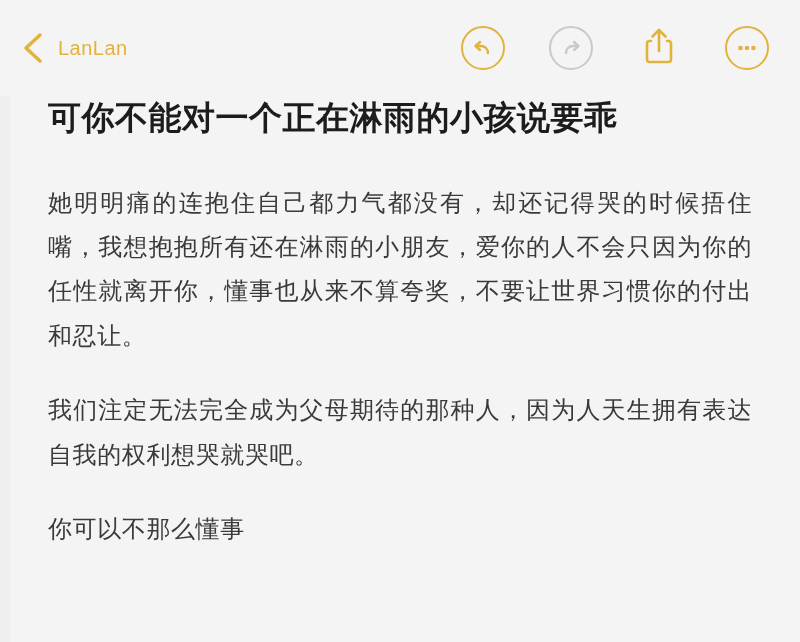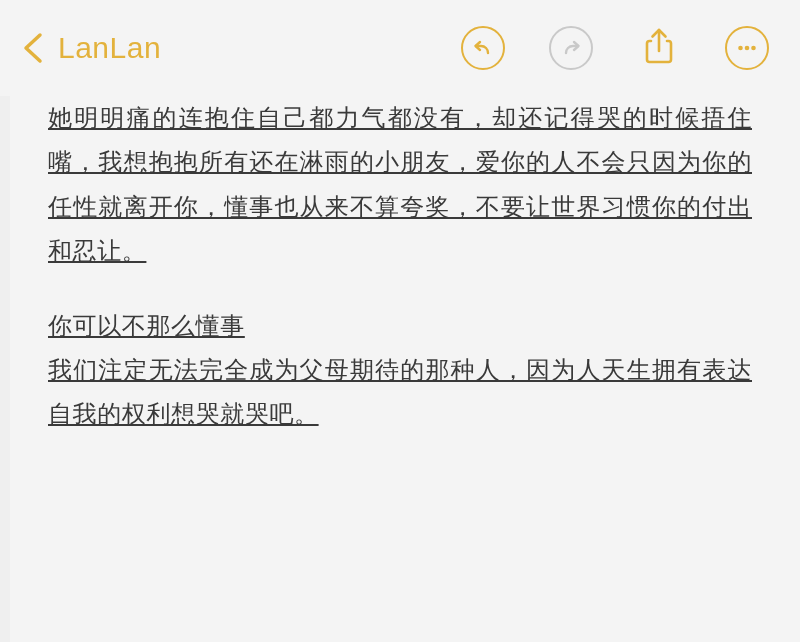--- a/index.html
+++ b/index.html
@@ -47,21 +47,21 @@
   }
   .back-chevron {
     width: 26px;
     height: 34px;
     position: relative;
     margin-right: 12px;
     cursor: pointer;
   }
   .back-chevron svg { display: block; }
   .nav-title {
-    font-size: 30px;
+    font-size: 20px;
     color: #e3b23c;
     letter-spacing: 0.5px;
     font-family: "Liberation Sans", sans-serif;
   }
   .nav-right {
     margin-left: auto;
     display: flex;
     align-items: center;
     gap: 42px;
   }
@@ -110,21 +110,20 @@
     white-space: nowrap;
     overflow: hidden;
   }
   .note-para {
     font-size: 24px;
     color: #3a3a3a;
     line-height: 1.85;
     letter-spacing: 0.6px;
     margin: 0 0 30px 0;
     text-align: justify;
-    text-decoration: underline;
   }
   .note-para.last {
     margin-bottom: 0;
   }
 </style>
 </head>
 <body>
 
 <div class="phone">
   <div class="edge-strip"></div>
@@ -174,17 +173,18 @@
             <circle cx="6.5" cy="13" r="2.3" fill="#E3B23C"></circle>
             <circle cx="13" cy="13" r="2.3" fill="#E3B23C"></circle>
             <circle cx="19.5" cy="13" r="2.3" fill="#E3B23C"></circle>
           </svg>
         </span>
       </span>
     </div>
   </div>
 
   <div class="content">
+    <div class="note-title">可你不能对一个正在淋雨的小孩说要乖</div>
     <p class="note-para">她明明痛的连抱住自己都力气都没有，却还记得哭的时候捂住嘴，我想抱抱所有还在淋雨的小朋友，爱你的人不会只因为你的任性就离开你，懂事也从来不算夸奖，不要让世界习惯你的付出和忍让。</p>
+    <p class="note-para">我们注定无法完全成为父母期待的那种人，因为人天生拥有表达自我的权利想哭就哭吧。</p>
     <p class="note-para last">你可以不那么懂事</p>
-    <p class="note-para">我们注定无法完全成为父母期待的那种人，因为人天生拥有表达自我的权利想哭就哭吧。</p>
   </div>
 </div>
 
 </body></html>

